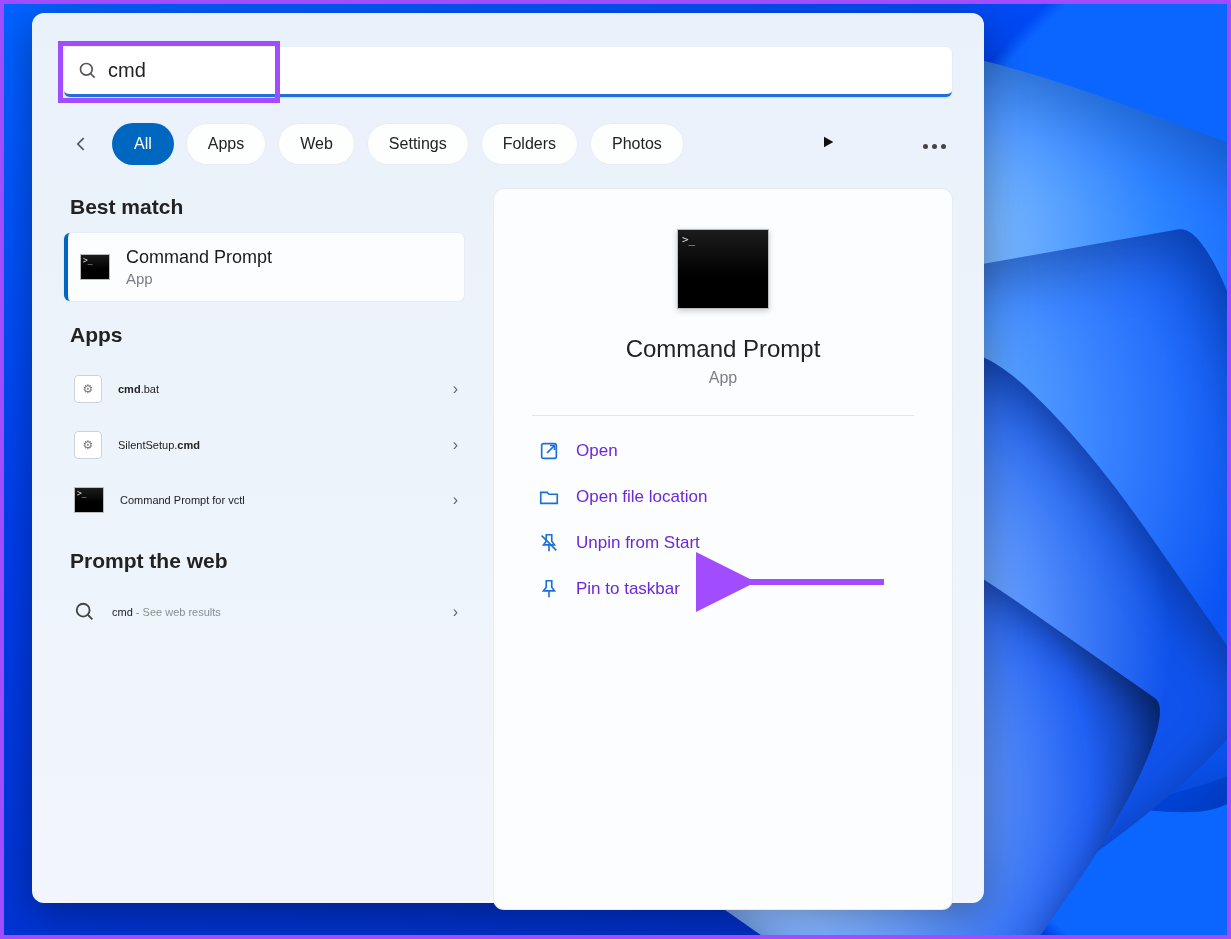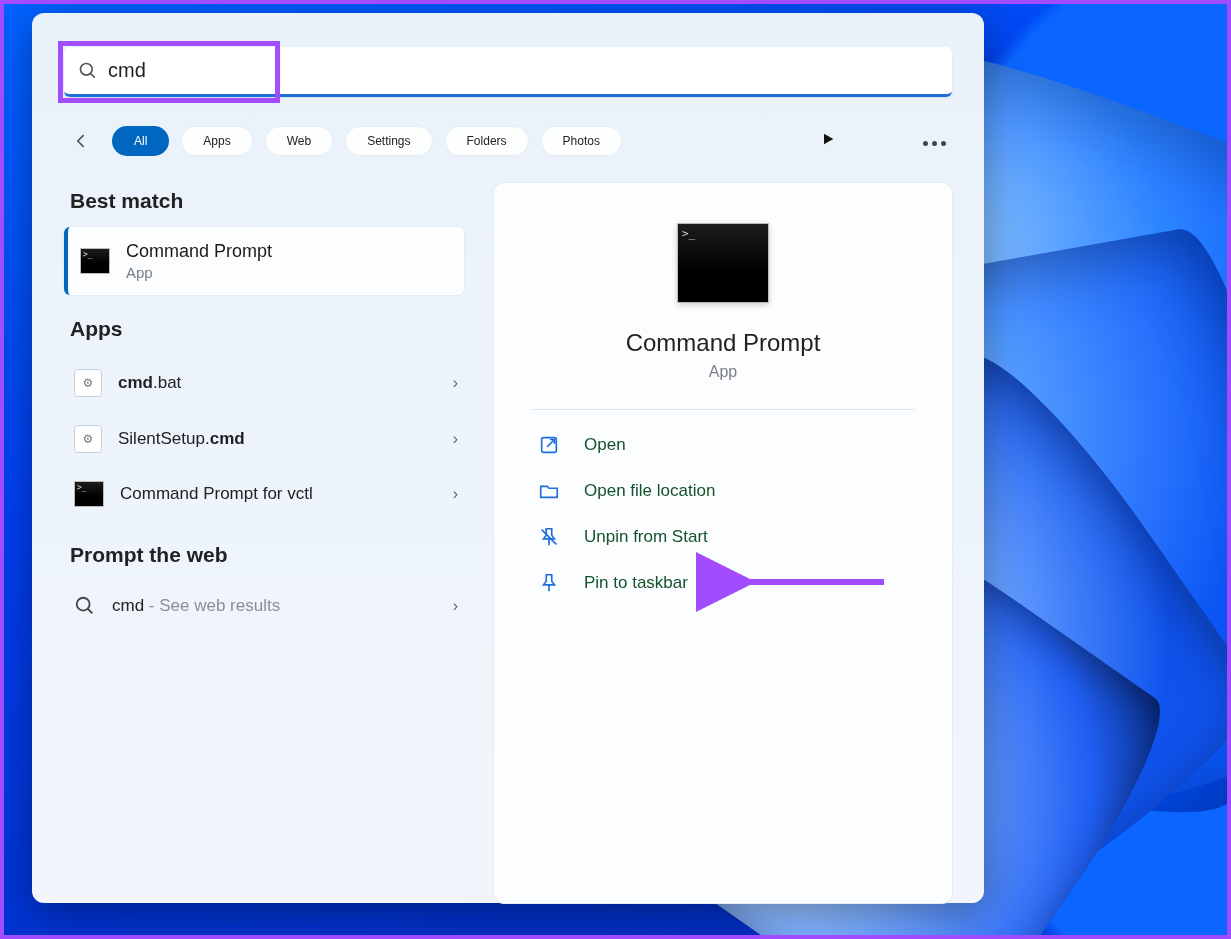--- a/index.html
+++ b/index.html
@@ -44,22 +44,22 @@
   .search-highlight {
     position: absolute; left: -6px; top: -6px; width: 222px; height: 62px;
     border: 5px solid #A14DFF; pointer-events: none; z-index: 2;
   }
 
   .filters-row {
     display: flex; align-items: center; gap: 12px; margin-top: 26px; position: relative;
   }
   .back-btn { width: 36px; height: 36px; display:flex; align-items:center; justify-content:center; color:#555; cursor:pointer;}
   .pill {
-    height: 30px; padding: 0 22px; border-radius: 21px; background: #fdfefe;
-    display: inline-flex; align-items: center; font-size: 12px; color: #222;
+    height: 42px; padding: 0 22px; border-radius: 21px; background: #fdfefe;
+    display: inline-flex; align-items: center; font-size: 16px; color: #222;
     box-shadow: 0 0 0 1px #e5ebf2 inset; cursor: pointer; white-space: nowrap;
   }
   .pill.active { background: #0067C0; color: #fff; box-shadow: none; }
   .filters-mask {
     flex: 1; overflow: hidden; display: flex; gap: 12px; max-width: 690px;
   }
   .tri-right { margin-left: 6px; color:#111; }
   .more-dots { margin-left: auto; color:#444; cursor:pointer; letter-spacing: 1px; padding-right: 4px;}
   .more-dots span{ display:inline-block; width:5px;height:5px;background:#444;border-radius:50%;margin:0 2px;}
 
@@ -87,30 +87,30 @@
 
   .list-item {
     display:flex; align-items:center; gap:16px; padding: 14px 10px;
     cursor:pointer; border-radius:6px; position:relative;
   }
   .chevron { position:absolute; right:6px; top:50%; transform:translateY(-50%); color:#666;}
   .file-icon {
     width:28px; height:28px; border:1px solid #c9d3dd; border-radius:4px; background:#fff;
     display:flex; align-items:center; justify-content:center; font-size:12px; color:#777; flex-shrink:0;
   }
-  .list-label { font-size:17px; color:#222; }
+  .list-label { font-size:11px; color:#222; }
   .list-label b { font-weight:600; }
   .mag-icon { width:22px; height:22px; }
 
   .right-head { text-align:center; }
   .right-title { font-size:24px; color:#222; margin-top:22px; font-weight:400;}
   .right-sub { font-size:16px; color:#7b7f85; margin-top:6px;}
   .divider { height:1px; background:#e0e6ee; margin: 28px 0 12px;}
   .action-row {
-    display:flex; align-items:center; gap:24px; padding:12px 6px; color:#14532d;
+    display:flex; align-items:center; gap:16px; padding:12px 6px; color:#6d28d9;
     font-size:17px; cursor:pointer; border-radius:6px;
   }
   .action-icon { width:22px; height:22px; stroke:#1E6FD9; fill:none; stroke-width:1.8; }
 
   
   .anno-arrow {
     position:absolute; left:730px; top:566px; pointer-events:none;
   }
   .anno-arrow svg { overflow:visible; }
 </style>

